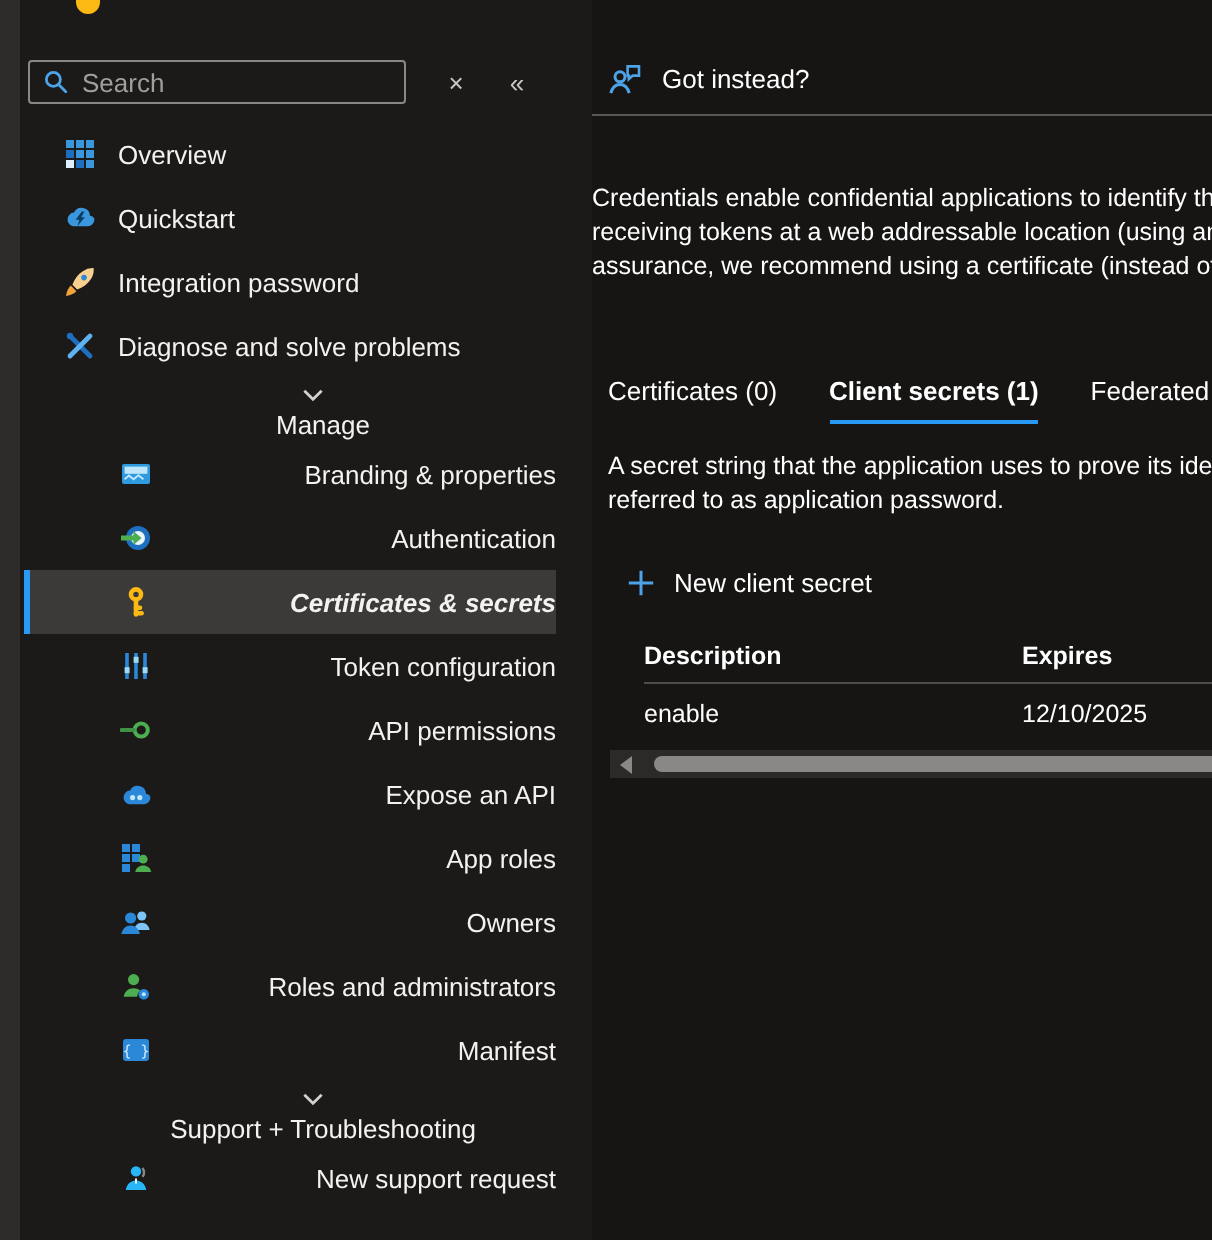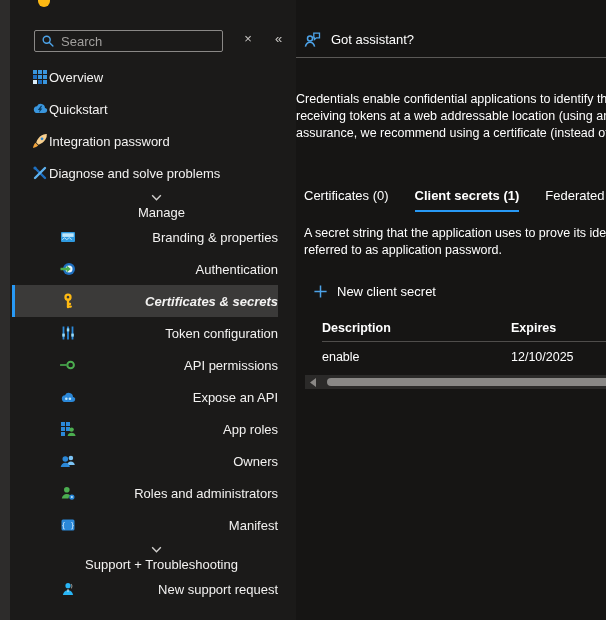--- a/index.html
+++ b/index.html
@@ -6,37 +6,37 @@
   .screen{
     position:relative;width:606px;height:620px;overflow:hidden;
     background:#161514;color:#ffffff;
     font-family:"Liberation Sans",sans-serif;font-size:13px;
   }
   
   .left-strip{position:absolute;left:0;top:0;width:10px;height:620px;background:#2d2c2b;}
   
   .sidebar{position:absolute;left:10px;top:0;width:286px;height:620px;background:#1b1a19;}
   .partial-key{position:absolute;left:28px;top:0;width:12px;height:7px;background:#fdb913;border-radius:0 0 6px 6px;}
-  .search-row{display:flex;align-items:flex-start;margin-top:30px;padding-left:24px;height:22px;}
+  .search-row{display:flex;align-items:center;margin-top:30px;padding-left:4px;height:22px;}
   .search-box{display:flex;align-items:center;width:189px;height:22px;border:1px solid #8a8886;border-radius:2px;background:#1b1a19;box-sizing:border-box;padding:0 6px;gap:6px;}
   .search-box svg{flex:none;}
   .search-box input{flex:1;min-width:0;background:transparent;border:none;outline:none;color:#fff;font:13px "Liberation Sans",sans-serif;padding:0;}
   .search-box input::placeholder{color:#a19f9d;}
   .mini-btn{width:16px;height:16px;display:flex;align-items:center;justify-content:center;color:#c8c6c4;font-size:13px;cursor:pointer;user-select:none;}
   .btn-dismiss{margin-left:17px;}
   .btn-collapse{margin-left:14px;letter-spacing:-1px;}
   .menu{margin-top:9px;}
   .menu-item{display:flex;align-items:center;height:32px;margin:0 18px 0 2px;border-left:3px solid transparent;box-sizing:border-box;cursor:pointer;}
   .menu-item.item{padding-left:17px;}
   .menu-item.group{padding-left:19px;flex-direction:column;}
   .menu-item.subitem{padding-left:45px;justify-content:space-between;}
   .menu-item.selected{background:#3b3a39;border-left-color:#2899f5;font-style:italic;}
   .menu-item.selected .mi-label{font-weight:bold;}
   .mi-icon{width:16px;height:16px;display:flex;align-items:center;justify-content:center;flex:none;}
-  .menu-item.item .mi-label{margin-left:1px;}
+  .menu-item.item .mi-label{margin-left:11px;}
   .menu-item.group .mi-icon{width:13px;}
   .menu-item.group .mi-label{margin-left:11px;}
   .menu-item.subitem .mi-label{margin-left:8px;}
   .mi-label{color:#f3f2f1;white-space:nowrap;}
   
   .main{position:absolute;left:296px;top:0;width:500px;height:620px;}
   .feedback-row{display:flex;align-items:center;gap:9px;margin:28px 0 0 7px;height:22px;cursor:pointer;}
   .feedback-label{color:#ffffff;}
   .divider{height:1px;background:#5a5856;margin-top:7px;width:100%;}
   .intro{margin-top:33px;line-height:17px;font-size:12.5px;}
@@ -270,21 +270,21 @@
       </nav>
   </div>
 
   <div class="main">
     <div class="feedback-row">
       <svg width="19" height="19" viewBox="0 0 19 19" fill="none">
           <circle cx="7" cy="8.4" r="2.5" stroke="#4da3e8" stroke-width="1.5"></circle>
           <path d="M2.4 16.6c.7-2.9 2.4-4.4 4.6-4.4 2.2 0 3.9 1.5 4.6 4.4" stroke="#4da3e8" stroke-width="1.5"></path>
           <path d="M10.8 3.2h5.7v4.6h-3.1l-2 1.8V7.8h-.6z" stroke="#4da3e8" stroke-width="1.3"></path>
         </svg>
-      <span class="feedback-label">Got assistant?</span>
+      <span class="feedback-label">Got instead?</span>
     </div>
     <div class="divider"></div>
 
     <div class="intro">
       <div>Credentials enable confidential applications to identify themselves to the authentication service when</div>
       <div>receiving tokens at a web addressable location (using an HTTPS scheme). For a higher level of</div>
       <div>assurance, we recommend using a certificate (instead of a client secret) as a credential.</div>
     </div>
 
     <div class="tabs"><span class="tab">Certificates (0)</span><span class="tab active">Client secrets (1)</span><span class="tab">Federated credentials (0)</span></div>

